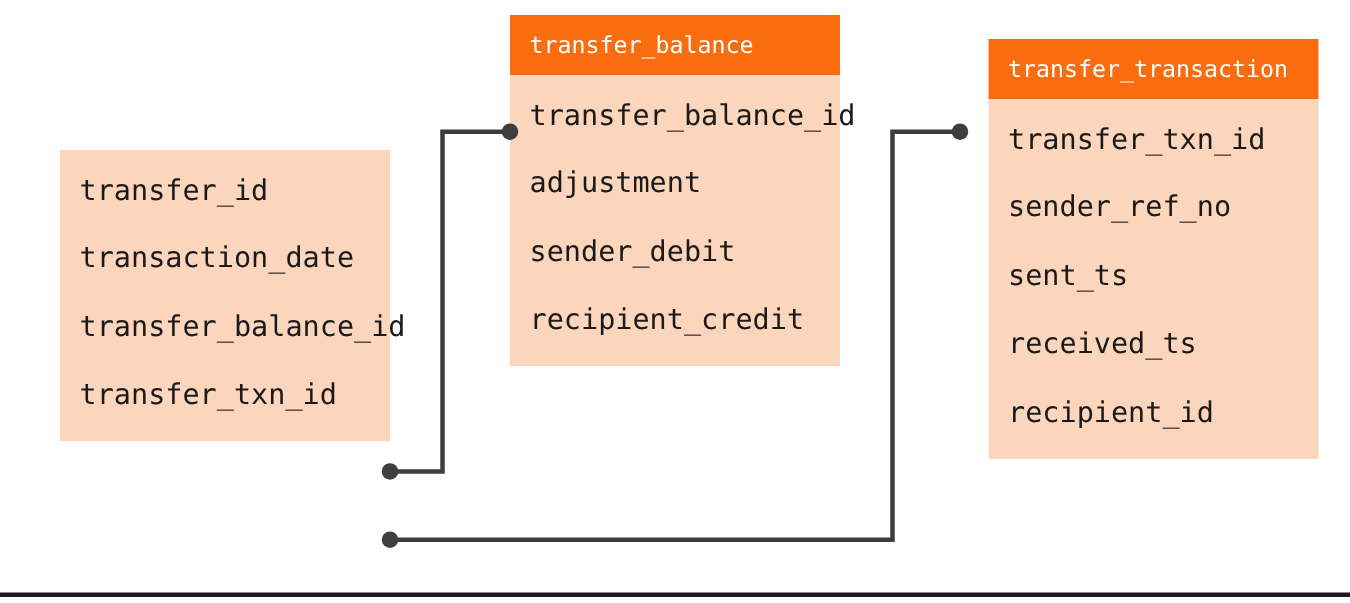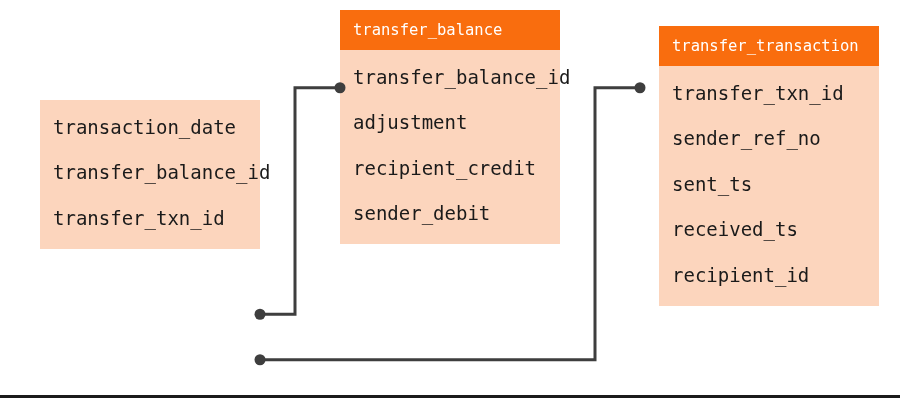--- a/index.html
+++ b/index.html
@@ -64,20 +64,23 @@
     background: var(--divider, #1B1B1B);
   }
 </style>
 </head>
 <body>
 
 <div class="canvas" id="canvas" style="--header-bg: #F96D0E; --body-bg: #FCD5BD; --header-text: #FFFFFF; --field-text: #1A1A1A; --divider: #1B1B1B;">
   <div id="tables-root">
   <div class="db-table pos-0">
     <div class="db-table-body">
+  <div class="db-row">
+    <span>transfer_id</span>
+  </div>
 
 
   <div class="db-row">
     <span>transaction_date</span>
   </div>
 
   <div class="db-row">
     <span>transfer_balance_id</span>
   </div>
 
@@ -95,25 +98,25 @@
   <div class="db-row">
     <span>transfer_balance_id</span>
   </div>
 
 
   <div class="db-row">
     <span>adjustment</span>
   </div>
 
   <div class="db-row">
-    <span>recipient_credit</span>
+    <span>sender_debit</span>
   </div>
 
   <div class="db-row">
-    <span>sender_debit</span>
+    <span>recipient_credit</span>
   </div>
 </div>
   </div>
 
   <div class="db-table pos-2">
     <div class="db-table-header">
       <span>transfer_transaction</span>
     </div>
     <div class="db-table-body">
   <div class="db-row">

